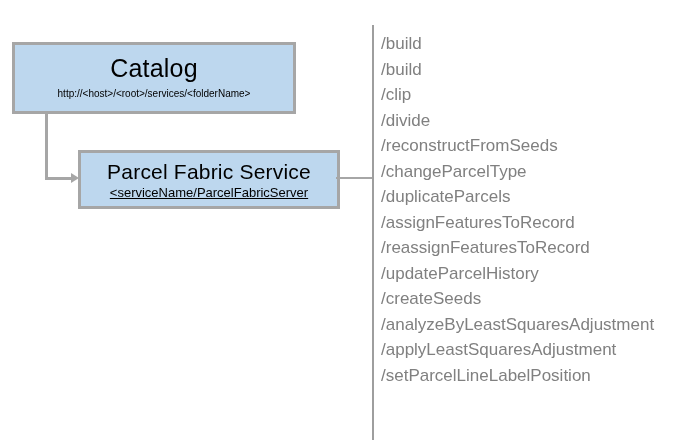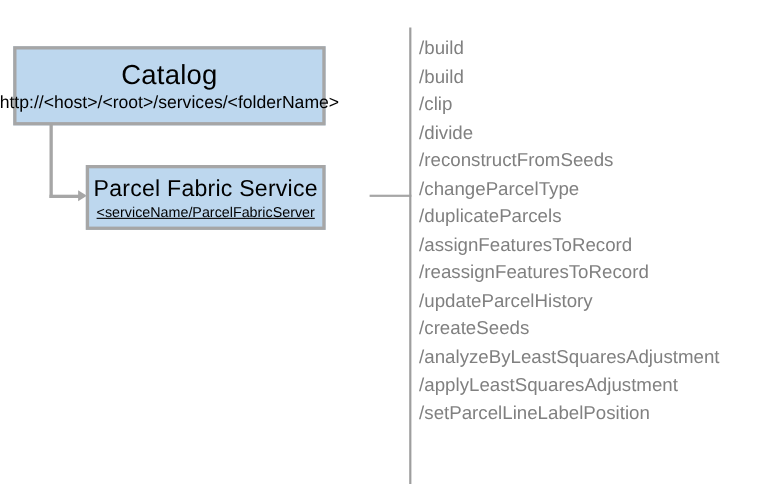--- a/index.html
+++ b/index.html
@@ -47,28 +47,28 @@
     top: 42px;
     width: 284px;
     height: 72px;
   }
   #catalog-node .node-title {
     font-size: 25px;
     line-height: 29px;
     margin-bottom: 2px;
   }
   #catalog-node .node-sub {
-    font-size: 16px;
+    font-size: 10px;
     line-height: 17px;
   }
 
   #service-node {
     left: 78px;
     top: 150px;
-    width: 218px;
+    width: 262px;
     height: 59px;
   }
   #service-node .node-title {
     font-size: 21px;
     line-height: 25px;
     margin-bottom: 1px;
   }
   #service-node .node-sub {
     font-size: 13px;
     line-height: 16px;

